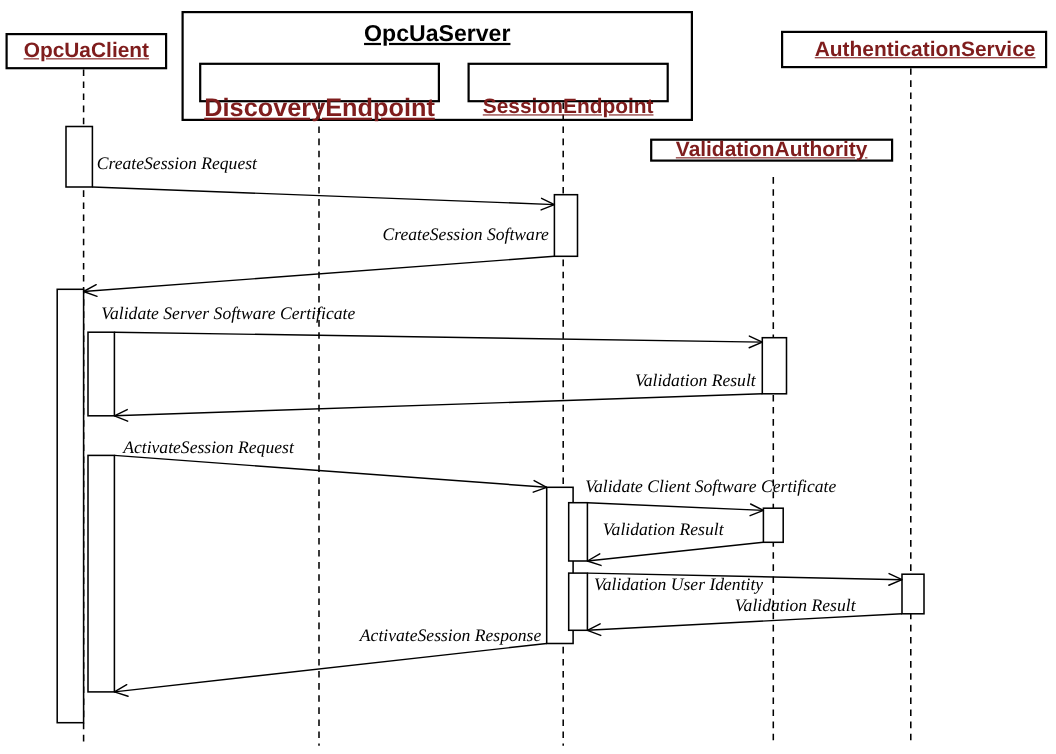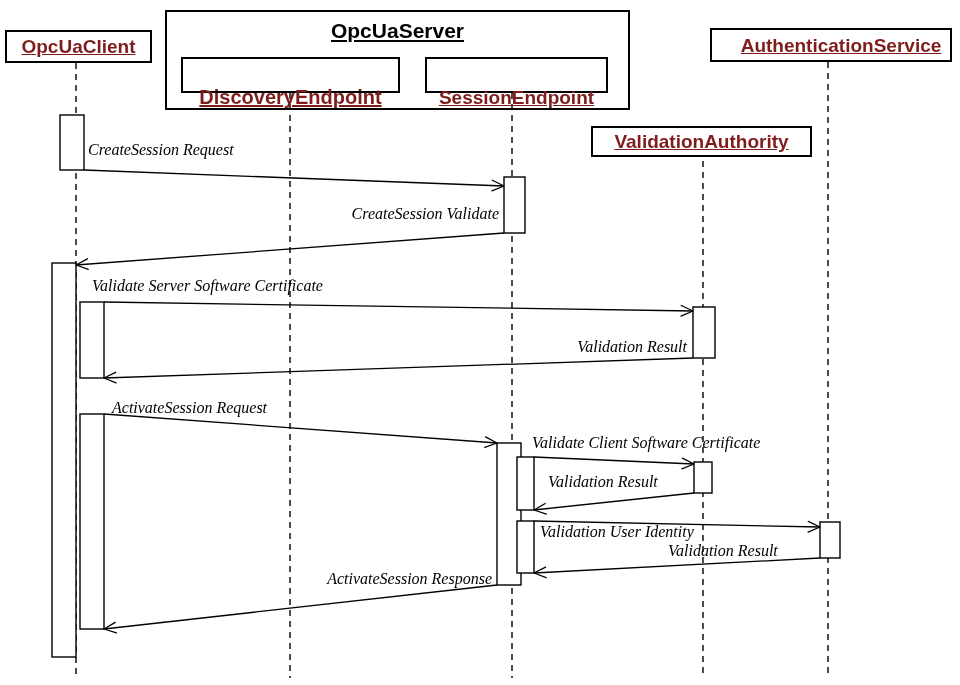--- a/index.html
+++ b/index.html
@@ -93,35 +93,35 @@
       <line x1="497" y1="585" x2="104" y2="629" stroke="#000000" stroke-width="1.3"></line>
       <polyline points="115.20665450477722,622.4113055306415 104,629 116.38625129018375,632.9472495457497" fill="none" stroke="#000000" stroke-width="1.3" stroke-linecap="round" stroke-linejoin="round"></polyline>
     </svg>
   <div id="boxes">
       <div class="group-box" style="left: 165px; top: 10px; width: 465px; height: 100px;"></div>
       <div class="group-title" style="left: 165px; top: 20px; width: 465px; font-size: 21px; text-align: center;">OpcUaServer</div>
       <div class="lifeline-box" style="left: 5px; top: 30px; width: 147px; height: 33px;">
         <span class="lifeline-title" style="font-size: 19px;">OpcUaClient</span>
       </div>
       <div class="lifeline-box" style="left: 181px; top: 57px; width: 219px; height: 36px;">
-        <span class="lifeline-title" style="font-size: 20px; margin-top: 44px;">DiscoveryEndpoint</span>
+        <span class="lifeline-title" style="font-size: 23px; margin-top: 44px;">DiscoveryEndpoint</span>
       </div>
       <div class="lifeline-box" style="left: 425px; top: 57px; width: 183px; height: 36px;">
         <span class="lifeline-title" style="font-size: 19px; margin-top: 44px;">SessionEndpoint</span>
       </div>
-      <div class="lifeline-box" style="left: 591px; top: 126px; width: 221px; height: 31px;">
+      <div class="lifeline-box" style="left: 591px; top: 126px; width: 221px; height: 21px;">
         <span class="lifeline-title" style="font-size: 19px;">ValidationAuthority</span>
       </div>
       <div class="lifeline-box" style="left: 710px; top: 28px; width: 242px; height: 34px; padding-left: 20px;">
         <span class="lifeline-title" style="font-size: 19px;">AuthenticationService</span>
       </div>
     </div>
   <div id="labels">
       <div class="msg-label" style="top: 142px; font-size: 16px; left: 88px; text-align: right;">CreateSession Request</div>
-      <div class="msg-label" style="top: 206px; font-size: 16px; left: 0px; width: 499px; text-align: right;">CreateSession Validate</div>
+      <div class="msg-label" style="top: 206px; font-size: 16px; left: 0px; width: 499px; text-align: right;">CreateSession Software</div>
       <div class="msg-label" style="top: 278px; font-size: 16px; left: 92px; text-align: left;">Validate Server Software Certificate</div>
       <div class="msg-label" style="top: 339px; font-size: 16px; left: 0px; width: 687px; text-align: right;">Validation Result</div>
       <div class="msg-label" style="top: 400px; font-size: 16px; left: 112px; text-align: center;">ActivateSession Request</div>
       <div class="msg-label" style="top: 435px; font-size: 16px; left: 532px; text-align: center;">Validate Client Software Certificate</div>
       <div class="msg-label" style="top: 474px; font-size: 16px; left: 548px; text-align: left;">Validation Result</div>
       <div class="msg-label" style="top: 524px; font-size: 16px; left: 540px; text-align: left;">Validation User Identity</div>
       <div class="msg-label" style="top: 543px; font-size: 16px; left: 668px; text-align: left;">Validation Result</div>
       <div class="msg-label" style="top: 571px; font-size: 16px; left: 0px; width: 492px; text-align: right;">ActivateSession Response</div>
     </div>
 </div>

